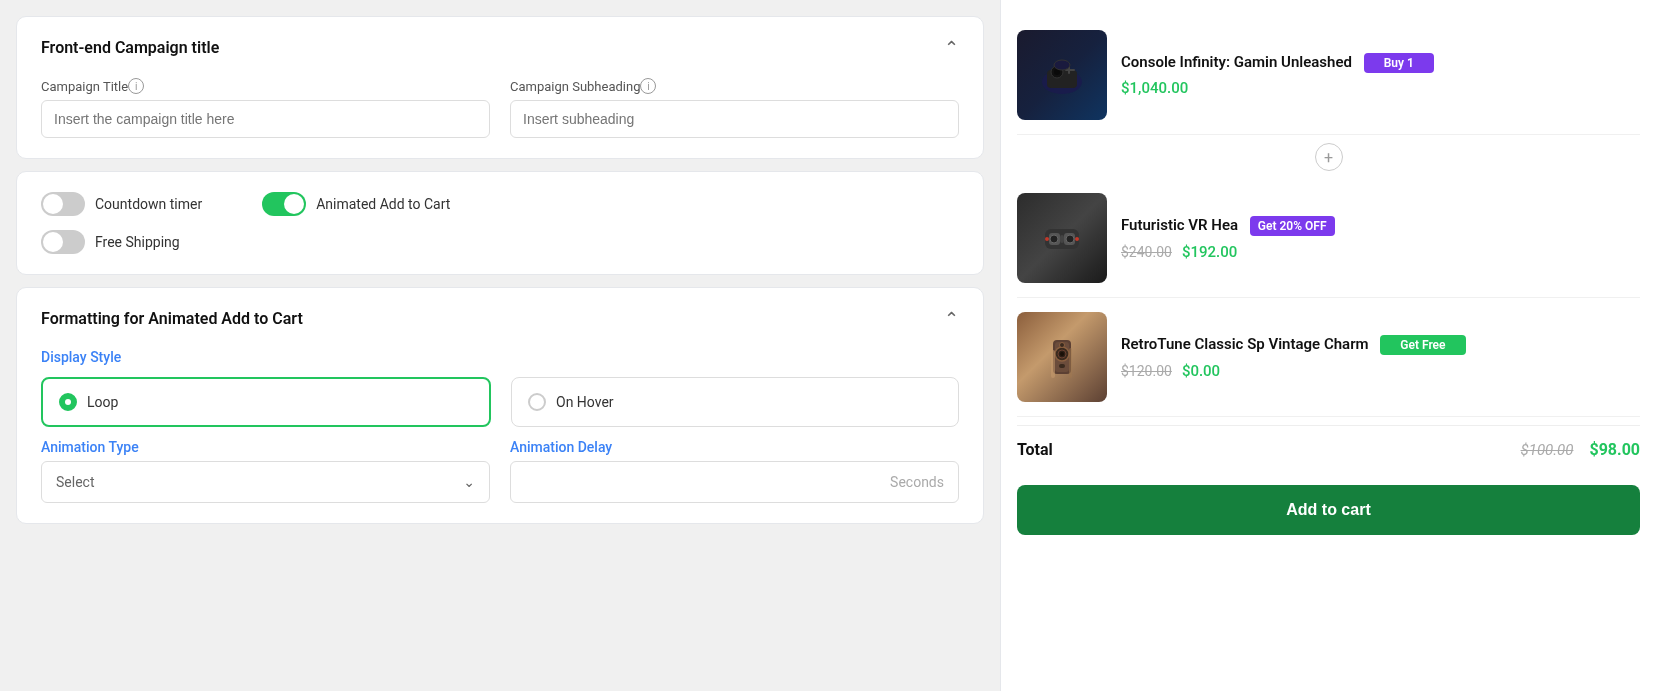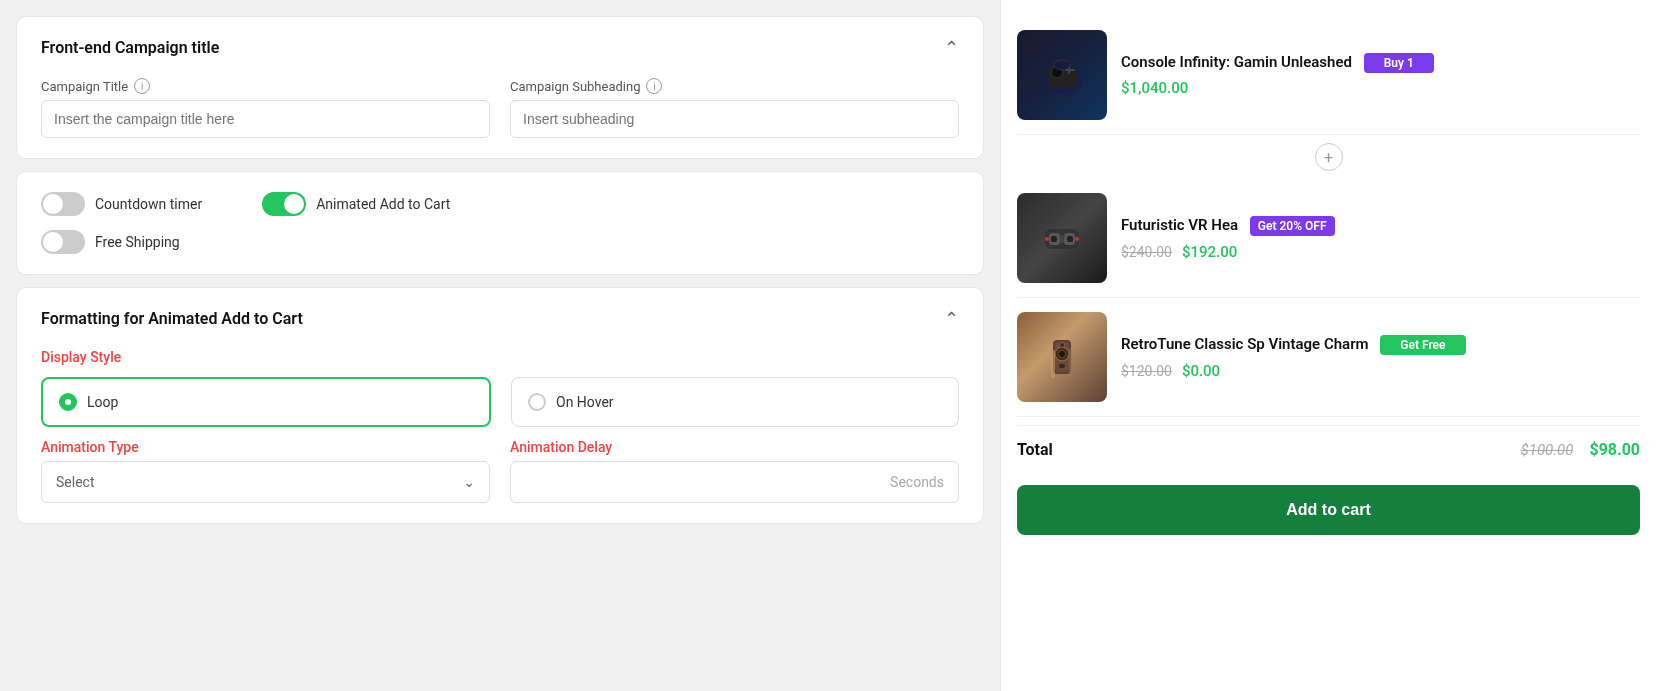--- a/index.html
+++ b/index.html
@@ -59,21 +59,20 @@
       display: flex;
       flex-direction: column;
       gap: 6px;
     }
 
     .form-label {
       font-size: 13px;
       color: #555;
       display: flex;
       align-items: center;
-      gap: 6px;
     }
 
     .info-icon {
       width: 16px;
       height: 16px;
       border-radius: 50%;
       border: 1px solid #999;
       display: inline-flex;
       align-items: center;
       justify-content: center;
@@ -197,21 +196,21 @@
 
     .select-wrapper {
       flex: 1;
       display: flex;
       flex-direction: column;
       gap: 6px;
     }
 
     .select-label {
       font-size: 14px;
-      color: #ef4444;
+      color: #3b82f6;
       font-weight: 500;
     }
 
     .select-field {
       border: 1px solid #ddd;
       border-radius: 6px;
       padding: 12px 14px;
       font-size: 14px;
       color: #666;
       display: flex;

